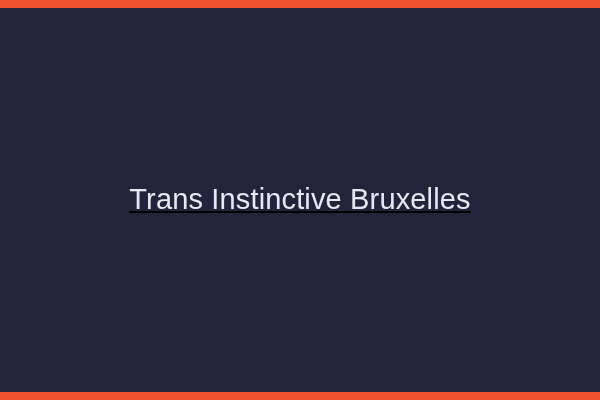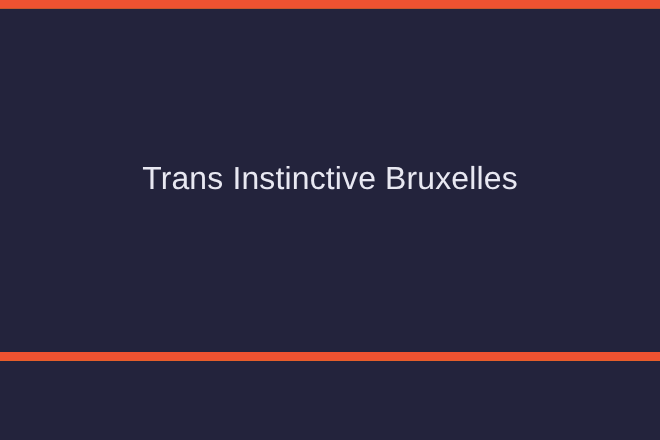--- a/index.html
+++ b/index.html
@@ -11,25 +11,26 @@
     width: 600px;
     height: 400px;
     overflow: hidden;
     background: #23233c;
     font-family: "Liberation Sans", sans-serif;
   }
 
   #placeholder-card {
     position: relative;
     width: 600px;
-    height: 328px;
+    height: 400px;
     display: flex;
     flex-direction: column;
-    background: #eab308;
+    background: #15803d;
     box-sizing: border-box;
+    text-decoration: underline;
   }
 
   .accent-bar {
     flex: 0 0 auto;
     width: 100%;
     height: 8px;
     background: #ef5231;
   }
 
   #placeholder-body {

